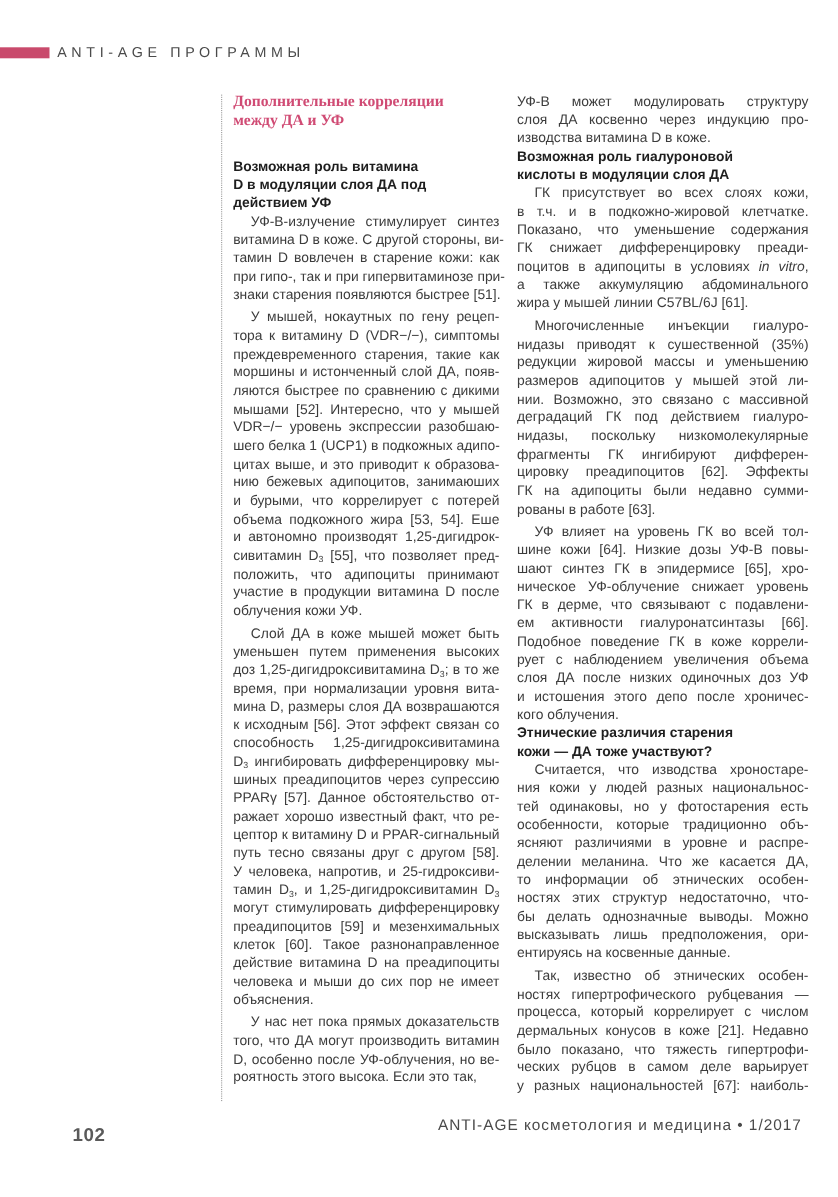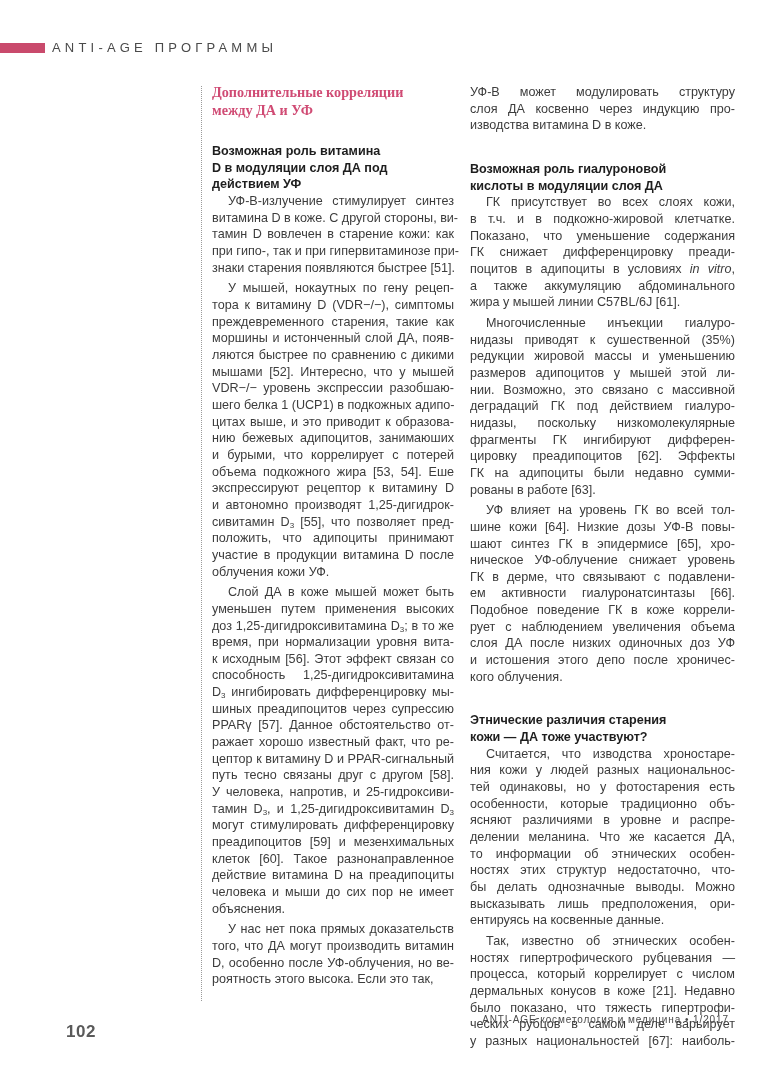--- a/index.html
+++ b/index.html
@@ -9,30 +9,30 @@
   .header-title { position: absolute; left: 52px; top: 40px; font-size: 13px; font-weight: normal;
                   letter-spacing: 4.2px; color: #4a4a4a; white-space: nowrap; }
   .dotted-rule { position: absolute; left: 201px; top: 86px; height: 915px; width: 0;
                  border-left: 1.5px dotted #9a9a9a; }
   .col { position: absolute; top: 84px; font-size: 12.6px; line-height: 16.65px; }
   .col-left { left: 212px; width: 242px; }
   .col-right { left: 470px; width: 265px; }
   .section-title { color: #d04b74; font-weight: bold; font-size: 14.2px; line-height: 17.5px;
                    margin: 0 0 24px 0; font-family: Liberation Serif, serif; }
   .subhead { font-weight: bold; color: #1e1e1e; font-size: 12.6px; line-height: 16.7px; margin: 0; }
-  .subhead.spaced { margin-top: 27px; }
+  .subhead.spaced { margin-top: 0; }
   .para { margin: 0; text-align: justify; text-align-last: justify; }
   .para .ln { display: block; text-align: justify; text-align-last: justify; white-space: nowrap; }
   .para .ln.last { text-align-last: left; }
   .para .ln.first { text-indent: 16px; }
   .para-gap { height: 4px; }
   sub { font-size: 8px; line-height: 0; vertical-align: -2px; }
   .footer-page { position: absolute; left: 66px; top: 1022px; font-size: 17px; font-weight: bold;
                  color: #5a5a5a; letter-spacing: 0.5px; text-align: right; }
-  .footer-journal { position: absolute; right: 33px; top: 1014px; font-size: 10px; letter-spacing: 0.9px;
+  .footer-journal { position: absolute; right: 33px; top: 1014px; font-size: 14px; letter-spacing: 0.9px;
                     color: #4a4a4a; white-space: nowrap; }
   em { font-style: italic; }
 </style>
 </head>
 <body>
 
 <div class="header-bar"></div>
 <div class="header-title">ANTI-AGE ПРОГРАММЫ</div>
 
 <div class="dotted-rule"></div>
@@ -61,33 +61,33 @@
       <span class="ln">преждевременного старения, такие как</span>
       <span class="ln">моршины и истонченный слой ДА, появ-</span>
       <span class="ln">ляются быстрее по сравнению с дикими</span>
       <span class="ln">мышами [52]. Интересно, что у мышей</span>
       <span class="ln">VDR−/− уровень экспрессии разобшаю-</span>
       <span class="ln">шего белка 1 (UCP1) в подкожных адипо-</span>
       <span class="ln">цитах выше, и это приводит к образова-</span>
       <span class="ln">нию бежевых адипоцитов, занимаюших</span>
       <span class="ln">и бурыми, что коррелирует с потерей</span>
       <span class="ln">объема подкожного жира [53, 54]. Еше</span>
-      <span class="ln">экспрессируют рецептор к витамину D</span>
       <span class="ln">и автономно производят 1,25-дигидрок-</span>
       <span class="ln">сивитамин D<sub>3</sub> [55], что позволяет пред-</span>
       <span class="ln">положить, что адипоциты принимают</span>
       <span class="ln">участие в продукции витамина D после</span>
       <span class="ln last">облучения кожи УФ.</span>
     </div>
   <div class="para-gap"></div>
   <div class="para">
       <span class="ln first">Слой ДА в коже мышей может быть</span>
       <span class="ln">уменьшен путем применения высоких</span>
       <span class="ln">доз 1,25-дигидроксивитамина D<sub>3</sub>; в то же</span>
       <span class="ln">время, при нормализации уровня вита-</span>
+      <span class="ln">мина D, размеры слоя ДА возврашаются</span>
       <span class="ln">к исходным [56]. Этот эффект связан со</span>
       <span class="ln">способность 1,25-дигидроксивитамина</span>
       <span class="ln">D<sub>3</sub> ингибировать дифференцировку мы-</span>
       <span class="ln">шиных преадипоцитов через супрессию</span>
       <span class="ln">PPARγ [57]. Данное обстоятельство от-</span>
       <span class="ln">ражает хорошо известный факт, что ре-</span>
       <span class="ln">цептор к витамину D и PPAR-сигнальный</span>
       <span class="ln">путь тесно связаны друг с другом [58].</span>
       <span class="ln">У человека, напротив, и 25-гидроксиви-</span>
       <span class="ln">тамин D<sub>3</sub>, и 1,25-дигидроксивитамин D<sub>3</sub></span>

